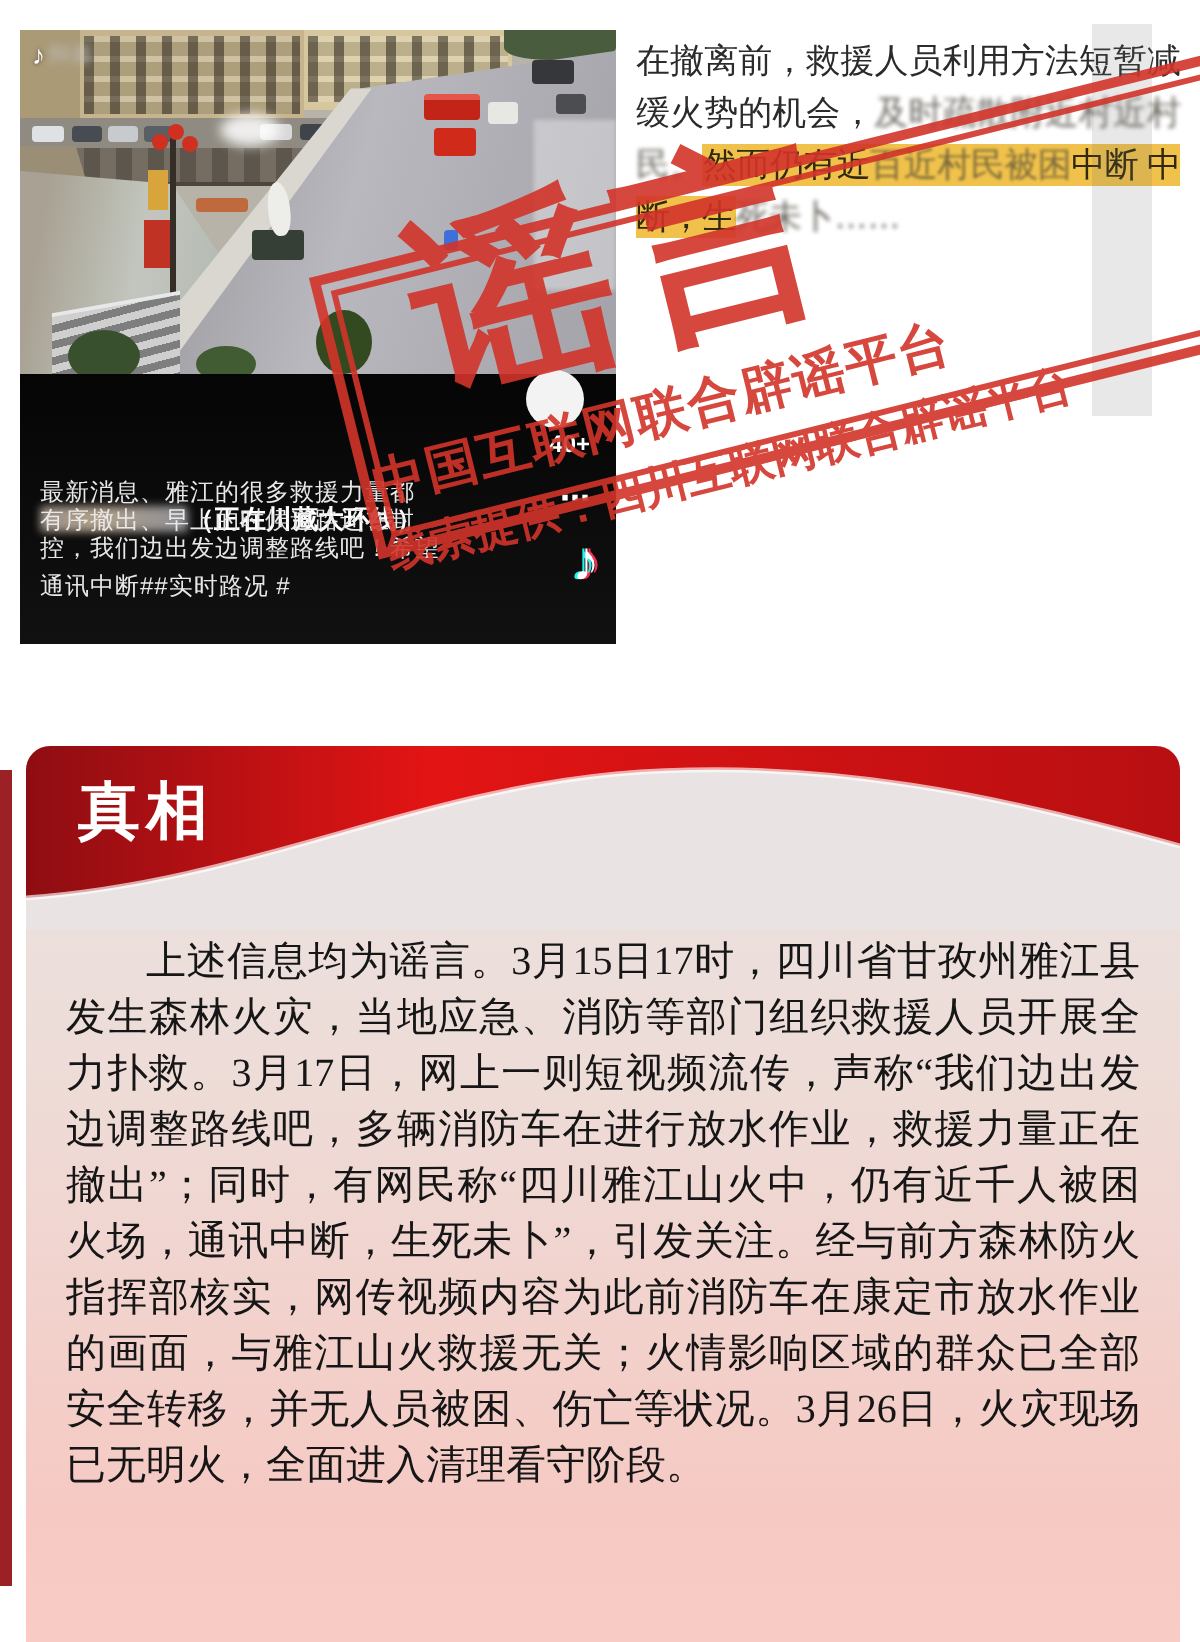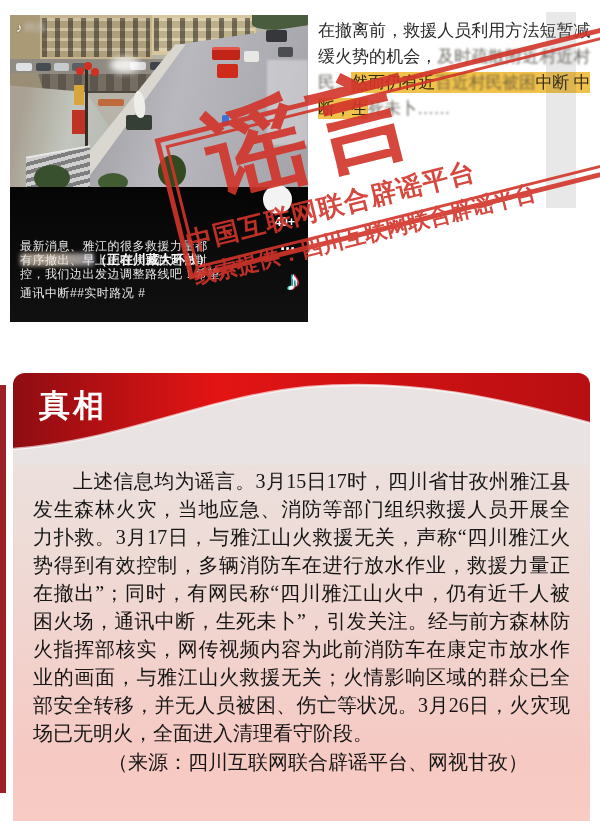--- a/index.html
+++ b/index.html
@@ -212,17 +212,16 @@
           <stop offset="0" stop-color="#8e0d12"></stop>
           <stop offset="0.35" stop-color="#e31414"></stop>
           <stop offset="1" stop-color="#b80f12"></stop>
         </linearGradient>
       </defs>
       <rect width="577" height="92" fill="url(#hg)"></rect>
       <path d="M0,92 L0,76 C110,68 190,24 295,14 C400,5 490,26 577,50 L577,92 Z" fill="#e9e4e3"></path>
       <path d="M0,76 C110,68 190,24 295,14 C400,5 490,26 577,50" fill="none" stroke="rgba(255,255,255,0.65)" stroke-width="2.5"></path>
     </svg>
     <div class="truth-title">真相</div>
-    <p class="truth-body">上述信息均为谣言。3月15日17时，四川省甘孜州雅江县发生森林火灾，当地应急、消防等部门组织救援人员开展全力扑救。3月17日，与雅江山火救援无关，声称“四川雅江火势得到有效控制，多辆消防车在进行放水作业，救援力量正在撤出”；同时，有网民称“四川雅江山火中，仍有近千人被困火场，通讯中断，生死未卜”，引发关注。经与前方森林防火指挥部核实，网传视频内容为此前消防车在康定市放水作业的画面，与雅江山火救援无关；火情影响区域的群众已全部安全转移，并无人员被困、伤亡等状况。3月26日，火灾现场已无明火，全面进入清理看守阶段。</p>
-    <p class="truth-source">（来源：四川互联网联合辟谣平台、网视甘孜）</p>
+    <p class="truth-body">上述信息均为谣言。3月15日17时，四川省甘孜州雅江县发生森林火灾，当地应急、消防等部门组织救援人员开展全力扑救。3月17日，网上一则短视频流传，声称“我们边出发边调整路线吧，多辆消防车在进行放水作业，救援力量正在撤出”；同时，有网民称“四川雅江山火中，仍有近千人被困火场，通讯中断，生死未卜”，引发关注。经与前方森林防火指挥部核实，网传视频内容为此前消防车在康定市放水作业的画面，与雅江山火救援无关；火情影响区域的群众已全部安全转移，并无人员被困、伤亡等状况。3月26日，火灾现场已无明火，全面进入清理看守阶段。</p>
   </section>
 
 </div>
 
 </body></html>

